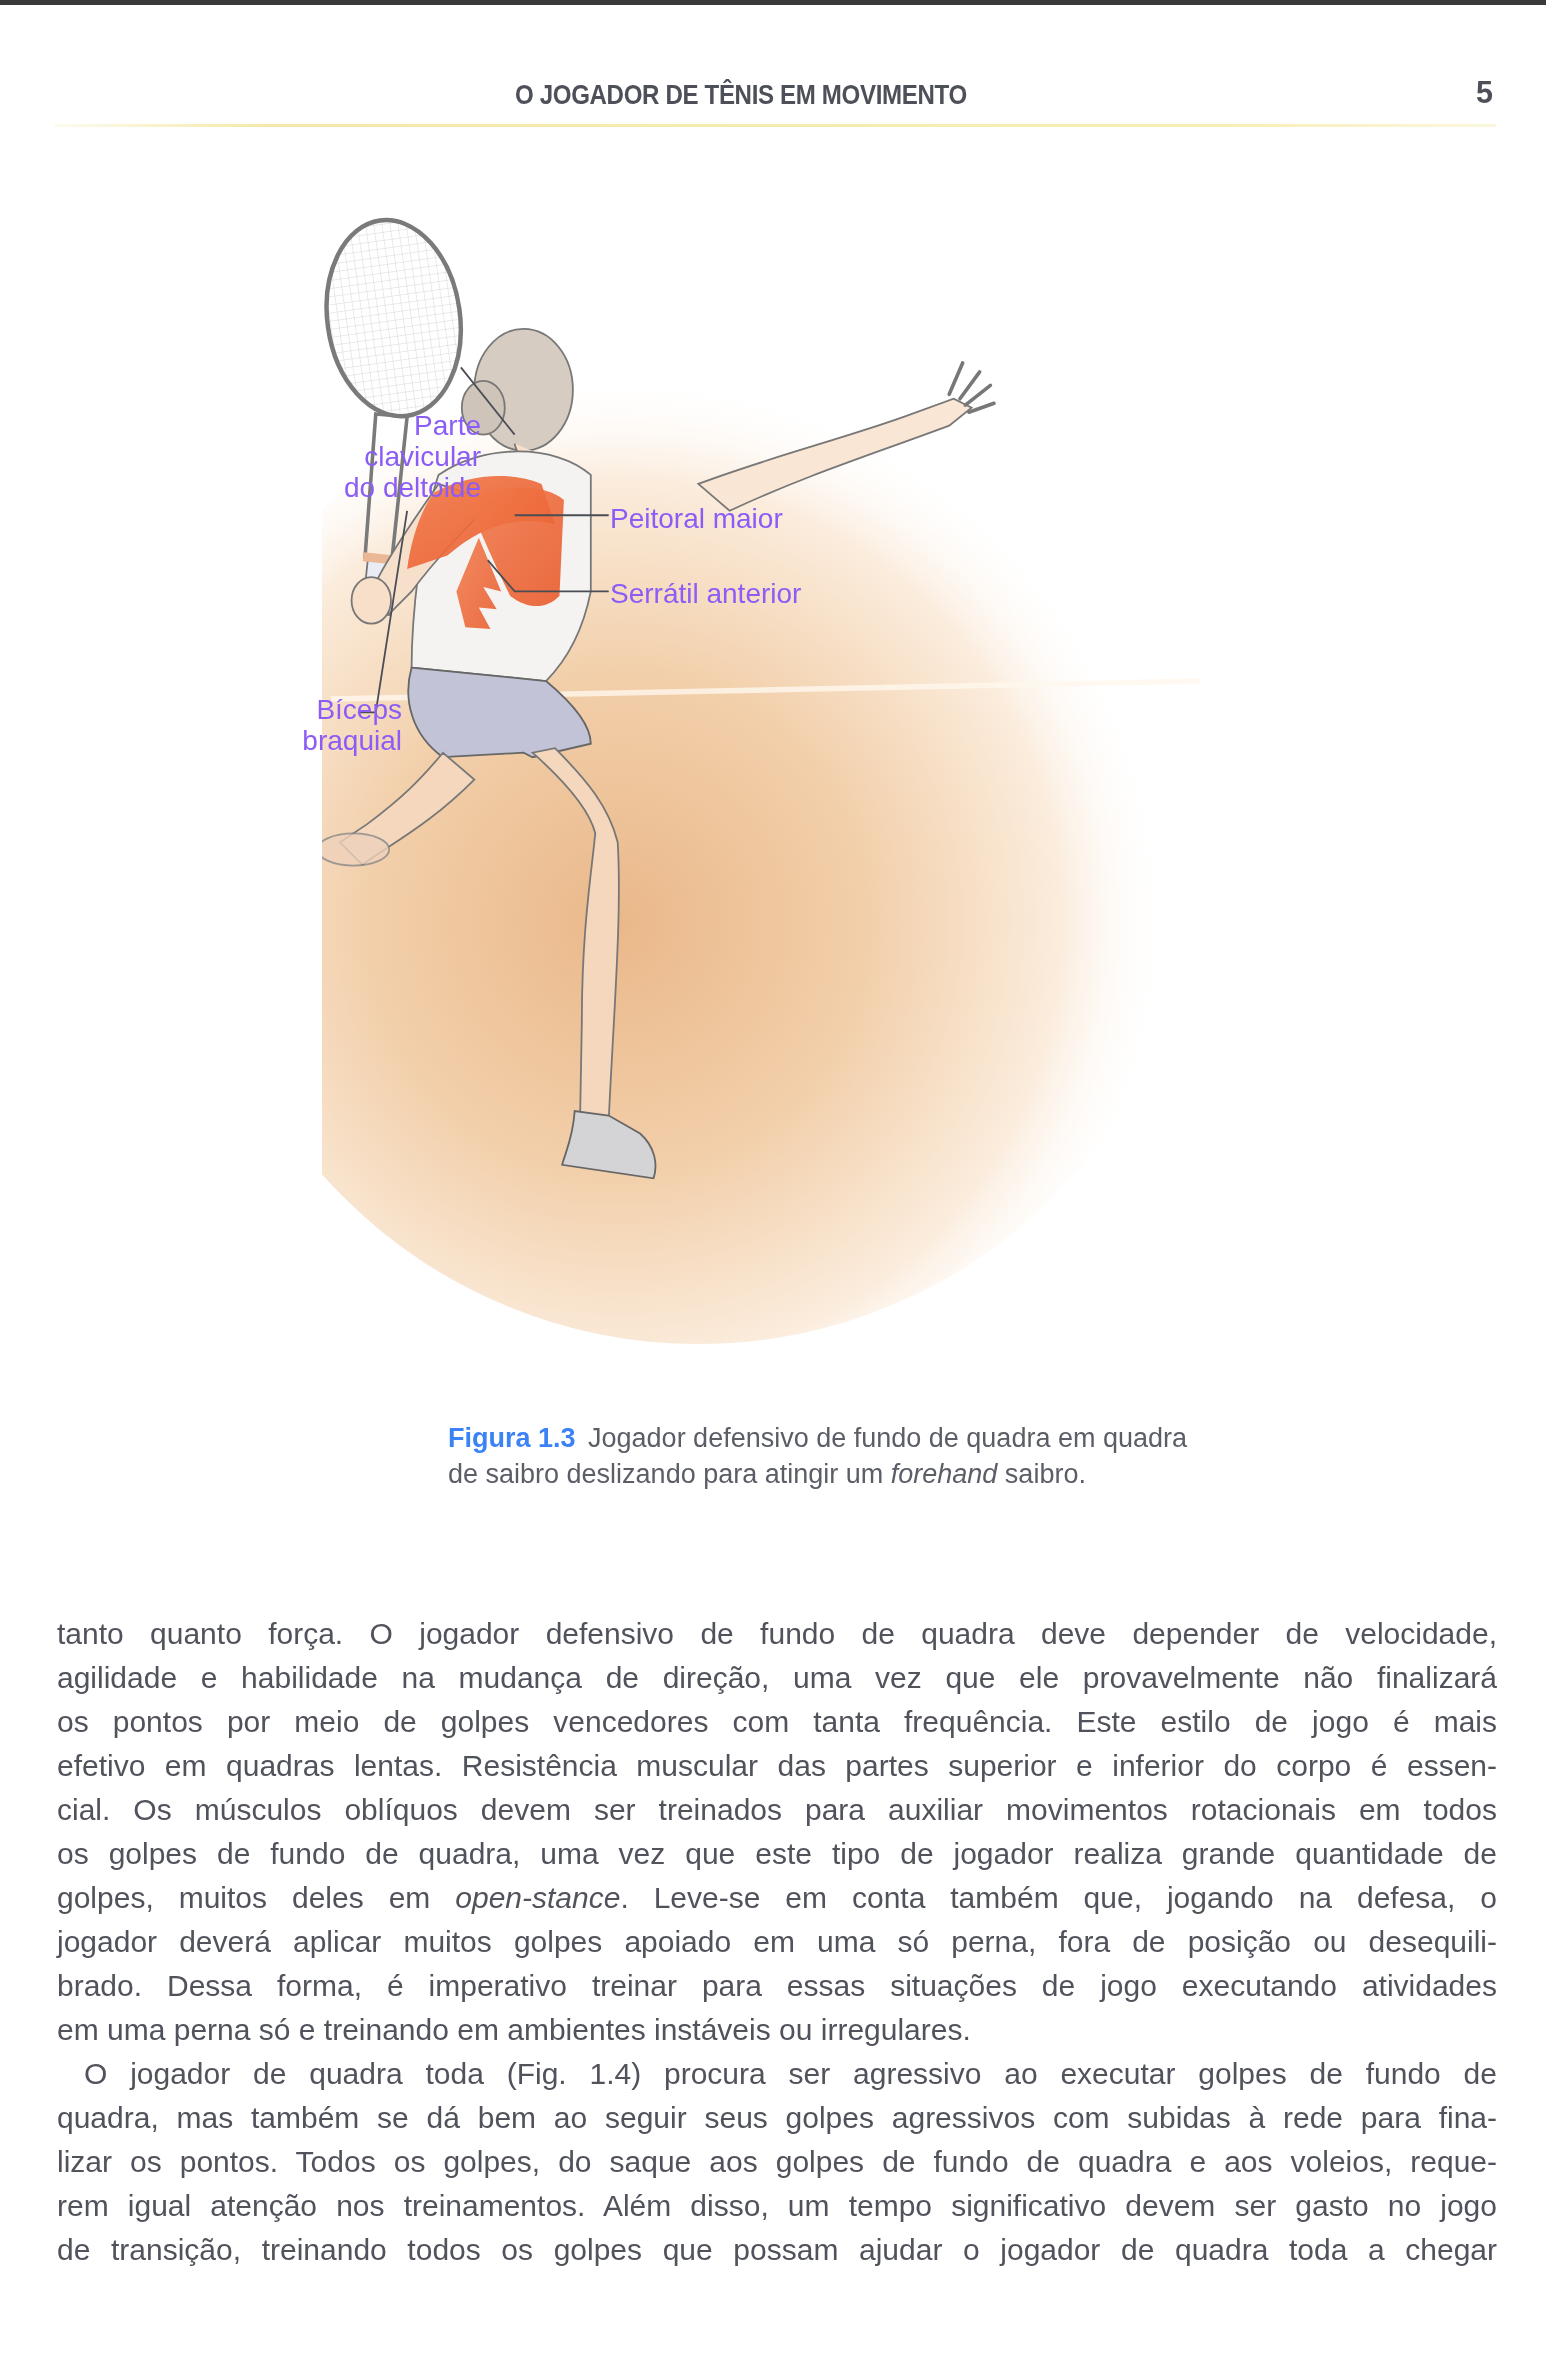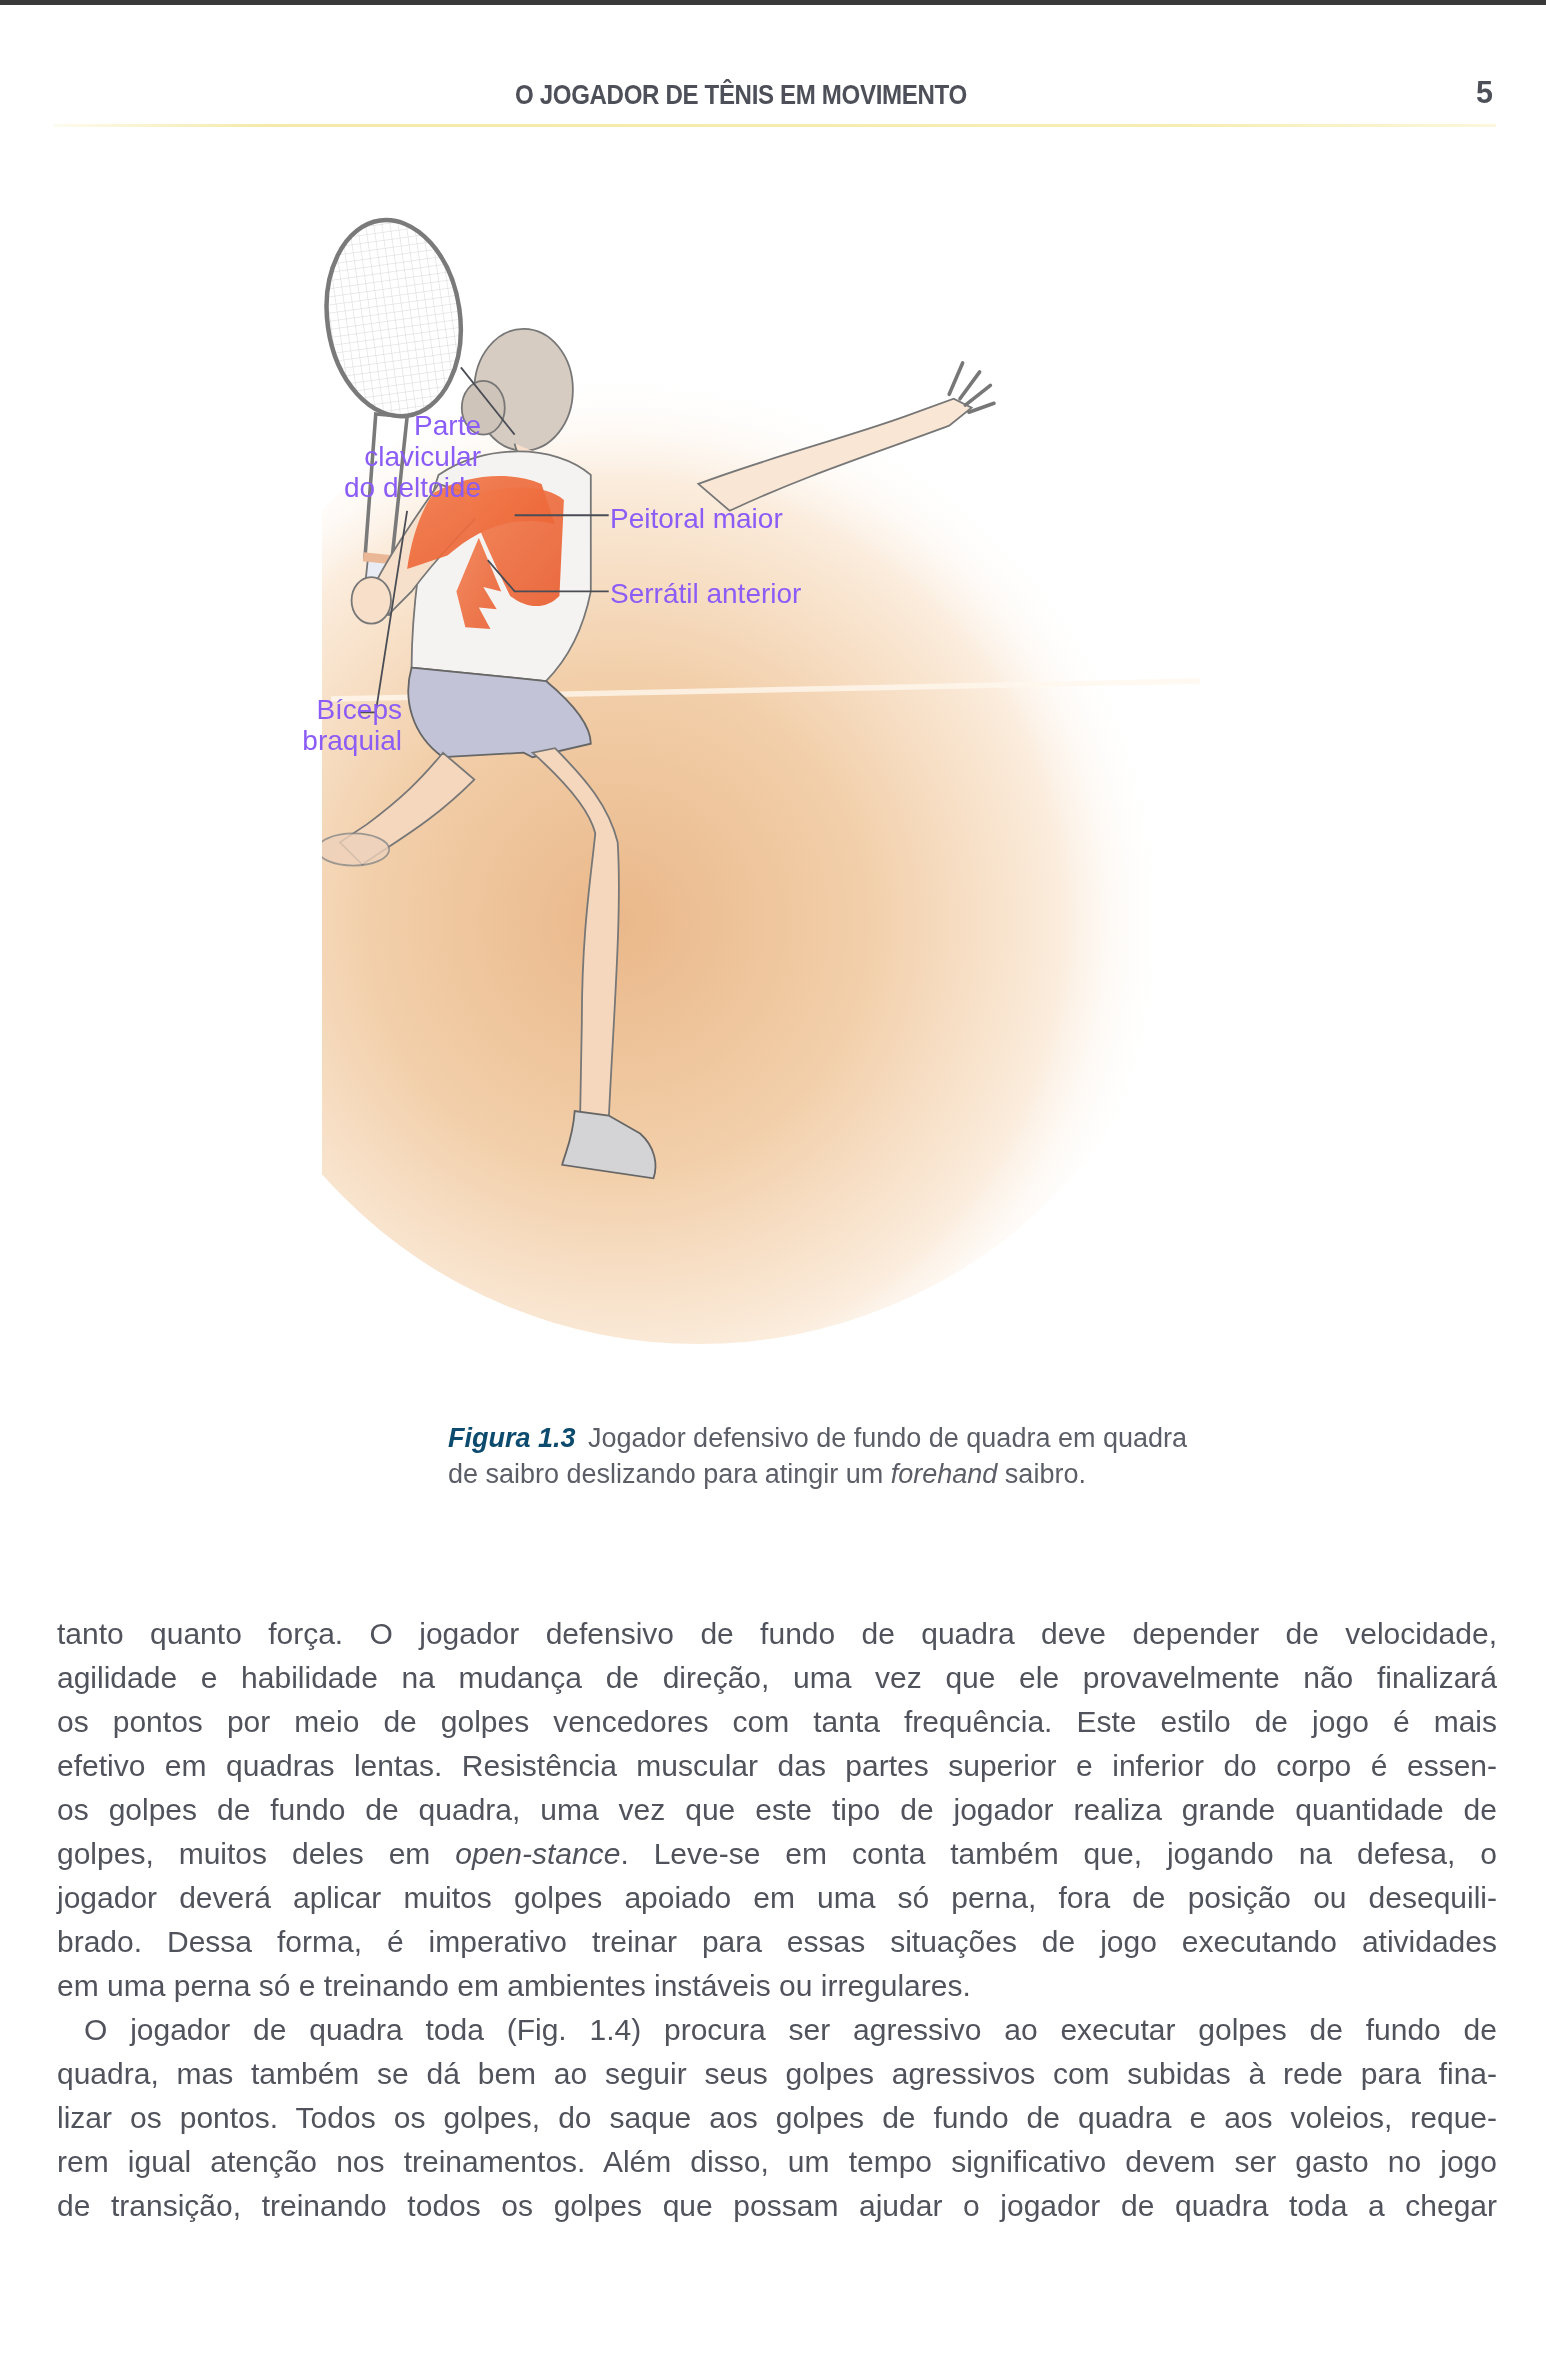--- a/index.html
+++ b/index.html
@@ -22,21 +22,21 @@
   .figure { position: absolute; left: 322px; top: 215px; width: 896px; height: 1165px; }
   .figure svg { position: absolute; left: 0; top: 0; }
   .label {
     position: absolute; font-family: "Liberation Sans", sans-serif; font-size: 28px; line-height: 31px; color: #8b5cf6;
   }
   .label.right { text-align: right; }
   .caption {
     position: absolute; left: 448px; top: 1420px; width: 770px; font-size: 27px; line-height: 36px; color: #5b5e66;
     font-family: "Liberation Sans", sans-serif;
   }
-  .caption .fig-num { color: #0c4a6e; font-weight: bold; margin-right: 12.5px; font-style: italic; }
+  .caption .fig-num { color: #3b82f6; font-weight: bold; margin-right: 12.5px; }
   .body-text {
     position: absolute; left: 57px; top: 1612px; width: 1440px;
     font-family: "Liberation Sans", sans-serif; font-size: 30px; line-height: 44px; color: #50535b;
   }
   .body-text .line { display: block; text-align: justify; text-align-last: justify; white-space: nowrap; }
   .body-text .line.end { text-align-last: left; }
   .body-text .line.indent { text-indent: 27px; }
 </style>
 </head>
 <body>
@@ -122,20 +122,21 @@
 
 <div class="caption">
   <span class="fig-num">Figura 1.3</span><span>Jogador defensivo de fundo de quadra em quadra de saibro deslizando para atingir um </span><em>forehand</em><span> saibro.</span>
 </div>
 
 <div class="body-text">
   <span class="line">tanto quanto força. O jogador defensivo de fundo de quadra deve depender de velocidade,</span>
   <span class="line">agilidade e habilidade na mudança de direção, uma vez que ele provavelmente não finalizará</span>
   <span class="line">os pontos por meio de golpes vencedores com tanta frequência. Este estilo de jogo é mais</span>
   <span class="line">efetivo em quadras lentas. Resistência muscular das partes superior e inferior do corpo é essen-</span>
+  <span class="line">cial. Os músculos oblíquos devem ser treinados para auxiliar movimentos rotacionais em todos</span>
   <span class="line">os golpes de fundo de quadra, uma vez que este tipo de jogador realiza grande quantidade de</span>
   <span class="line"><span>golpes, muitos deles em </span><em>open-stance</em><span>. Leve-se em conta também que, jogando na defesa, o</span></span>
   <span class="line">jogador deverá aplicar muitos golpes apoiado em uma só perna, fora de posição ou desequili-</span>
   <span class="line">brado. Dessa forma, é imperativo treinar para essas situações de jogo executando atividades</span>
   <span class="line end">em uma perna só e treinando em ambientes instáveis ou irregulares.</span>
   <span class="line indent">O jogador de quadra toda (Fig. 1.4) procura ser agressivo ao executar golpes de fundo de</span>
   <span class="line">quadra, mas também se dá bem ao seguir seus golpes agressivos com subidas à rede para fina-</span>
   <span class="line">lizar os pontos. Todos os golpes, do saque aos golpes de fundo de quadra e aos voleios, reque-</span>
   <span class="line">rem igual atenção nos treinamentos. Além disso, um tempo significativo devem ser gasto no jogo</span>
   <span class="line">de transição, treinando todos os golpes que possam ajudar o jogador de quadra toda a chegar</span>

